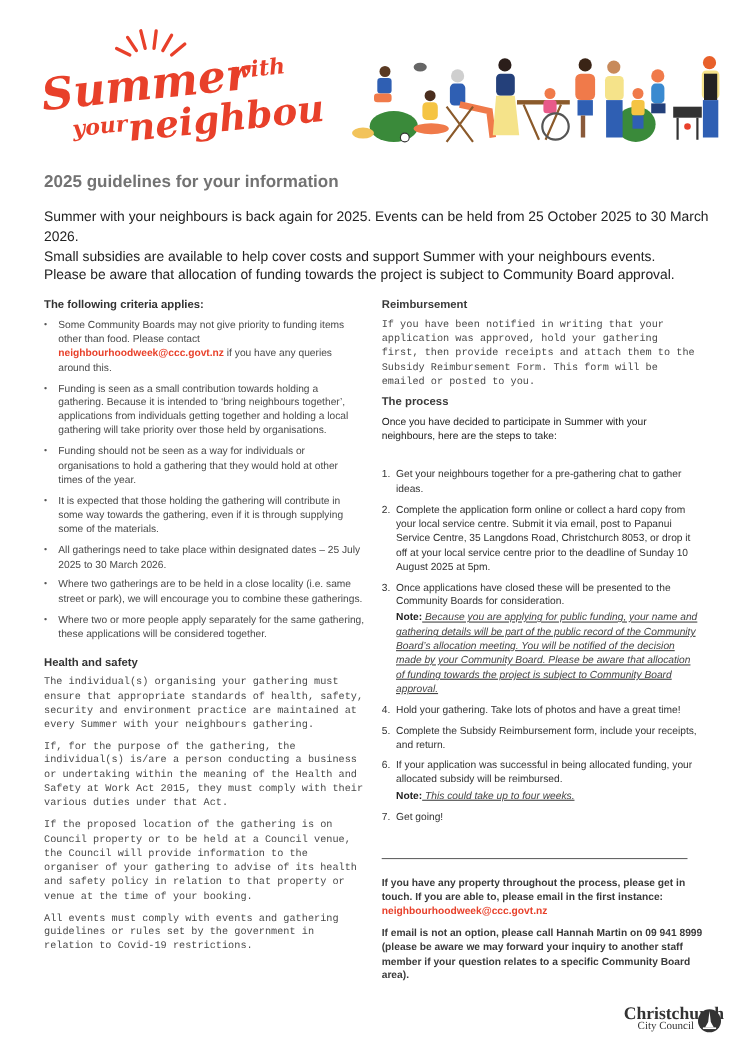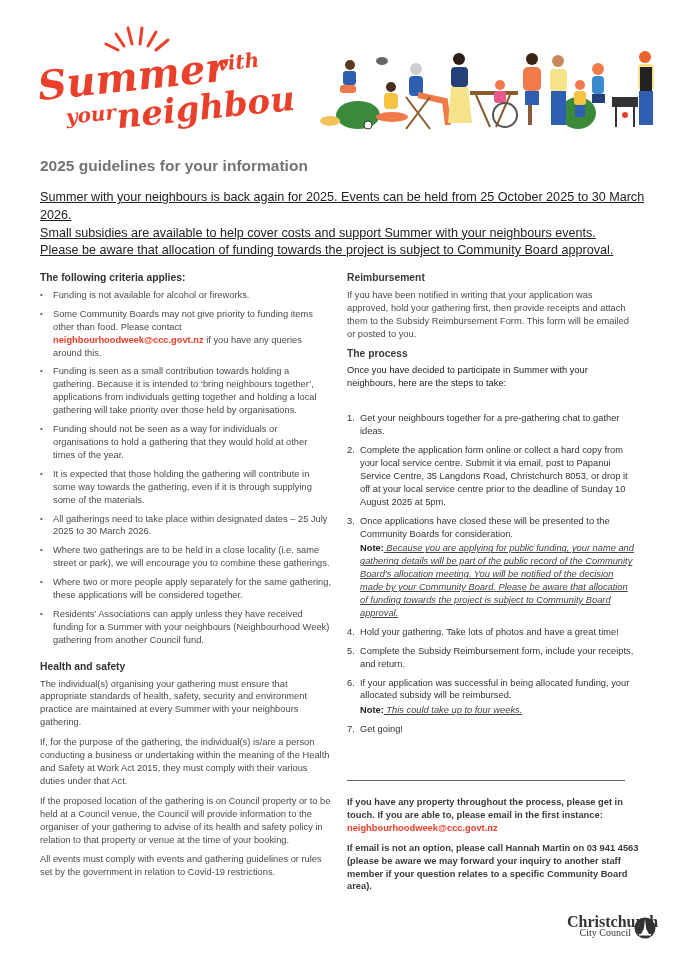--- a/index.html
+++ b/index.html
@@ -3,31 +3,31 @@
 <meta charset="utf-8">
 <style>
   html, body { margin: 0; padding: 0; background: #ffffff; }
   body { width: 675px; height: 955px; position: relative; overflow: hidden;
          font-family: "Liberation Sans", "DejaVu Sans", sans-serif; color: #3c3c3c; }
   .header { position: absolute; left: 0; top: 0; width: 675px; height: 140px; }
   .logo { position: absolute; left: 36px; top: 22px; width: 260px; height: 110px; }
   .illus { position: absolute; left: 310px; top: 45px; width: 360px; height: 85px; }
   .title { position: absolute; left: 40px; top: 157px; font-size: 15.5px; font-weight: bold; color: #737373; margin: 0; }
   .intro { position: absolute; left: 40px; top: 189px; width: 610px; font-size: 12.6px; line-height: 17.8px; color: #222; margin: 0; }
-  .intro p { margin: 0; text-decoration: underline; }
+  .intro p { margin: 0; }
   .col { position: absolute; top: 272px; font-size: 9.3px; line-height: 12.9px; color: #4a4a4a; }
   .col-left { left: 40px; width: 292px; }
   .col-right { left: 347px; width: 288px; }
   h3 { font-size: 10.3px; font-weight: bold; color: #333; margin: 0 0 4px 0; }
   .col-right h3 { font-weight: bold; color: #3a3a3a; }
   ul.bullets { list-style: none; margin: 0; padding: 0; }
   ul.bullets li { position: relative; padding-left: 13px; margin-bottom: 6px; }
   ul.bullets li::before { content: "\2022"; position: absolute; left: 0; top: 0; font-size: 8px; color: #555; }
   .link { color: #e8402a; font-weight: bold; }
-  .para { margin: 0 0 7px 0; }
+  .para { margin: 0 0 7px 0; font-family: Liberation Mono, monospace; }
   .lead { font-weight: normal; color: #222; margin: 0 0 22px 0; }
   ol.steps { list-style: none; margin: 0; padding: 0; color: #333; }
   ol.steps li { position: relative; padding-left: 13px; margin-bottom: 6px; }
   ol.steps li .num { position: absolute; left: 0; top: 0; }
   .note { margin-top: 2px; }
   .note b { color: #222; }
   .note i { color: #444; text-decoration: underline; }
   .divider { position: absolute; left: 347px; top: 780px; width: 278px; height: 0; border-top: 1.5px solid #666; }
   .contact { position: absolute; left: 347px; top: 796px; width: 295px; font-size: 9.3px; line-height: 12.9px; font-weight: bold; color: #3a3a3a; }
   .contact p { margin: 0 0 7px 0; }
@@ -123,29 +123,27 @@
 
 <div class="intro">
   <p>Summer with your neighbours is back again for 2025. Events can be held from 25 October 2025 to 30 March 2026.</p>
   <p>Small subsidies are available to help cover costs and support Summer with your neighbours events.</p>
   <p>Please be aware that allocation of funding towards the project is subject to Community Board approval.</p>
 </div>
 
 <div class="col col-left">
   <h3>The following criteria applies:</h3>
   <ul class="bullets">
-    <li><span>Funding is not available for alcohol or fireworks.</span></li>
     <li><span>Some Community Boards may not give priority to funding items other than food. Please contact </span><a class="link">neighbourhoodweek@ccc.govt.nz</a><span> if you have any queries around this.</span></li>
     <li><span>Funding is seen as a small contribution towards holding a gathering. Because it is intended to ‘bring neighbours together’, applications from individuals getting together and holding a local gathering will take priority over those held by organisations.</span></li>
     <li><span>Funding should not be seen as a way for individuals or organisations to hold a gathering that they would hold at other times of the year.</span></li>
     <li><span>It is expected that those holding the gathering will contribute in some way towards the gathering, even if it is through supplying some of the materials.</span></li>
     <li><span>All gatherings need to take place within designated dates – 25 July 2025 to 30 March 2026.</span></li>
     <li><span>Where two gatherings are to be held in a close locality (i.e. same street or park), we will encourage you to combine these gatherings.</span></li>
     <li><span>Where two or more people apply separately for the same gathering, these applications will be considered together.</span></li>
-    <li><span>Residents’ Associations can apply unless they have received funding for a Summer with your neighbours (Neighbourhood Week) gathering from another Council fund.</span></li>
   </ul>
 
   <h3 style="margin-top:14px;">Health and safety</h3>
   <p class="para">The individual(s) organising your gathering must ensure that appropriate standards of health, safety, security and environment practice are maintained at every Summer with your neighbours gathering.</p>
   <p class="para">If, for the purpose of the gathering, the individual(s) is/are a person conducting a business or undertaking within the meaning of the Health and Safety at Work Act 2015, they must comply with their various duties under that Act.</p>
   <p class="para">If the proposed location of the gathering is on Council property or to be held at a Council venue, the Council will provide information to the organiser of your gathering to advise of its health and safety policy in relation to that property or venue at the time of your booking.</p>
   <p class="para">All events must comply with events and gathering guidelines or rules set by the government in relation to Covid-19 restrictions.</p>
 </div>
 
 <div class="col col-right">
@@ -166,21 +164,21 @@
       <div class="note"><b>Note:</b><i> This could take up to four weeks.</i></div>
     </li>
     <li><span class="num">7.</span><span>Get going!</span></li>
   </ol>
 </div>
 
 <div class="divider"></div>
 
 <div class="contact">
   <p><span>If you have any property throughout the process, please get in touch. If you are able to, please email in the first instance:</span><br><a class="link">neighbourhoodweek@ccc.govt.nz</a></p>
-  <p>If email is not an option, please call Hannah Martin on 03 941 4563 (please be aware we may forward your inquiry to another staff member if your question relates to a specific Community Board area).</p>
+  <p>If email is not an option, please call Hannah Martin on 09 941 8999 (please be aware we may forward your inquiry to another staff member if your question relates to a specific Community Board area).</p>
 </div>
 
 <div class="footer-logo">
   <div class="ccc-text">
     <span class="ccc-line1">Christchurch</span>
     <span class="ccc-line2">City Council</span>
   </div>
   <svg class="ccc-mark" viewBox="0 0 22 22">
     <circle cx="11" cy="11" r="10.5" fill="#333"></circle>
     <path d="M11 2 L12.2 12 L15 17 L7 17 L9.8 12 Z" fill="#fff"></path>

